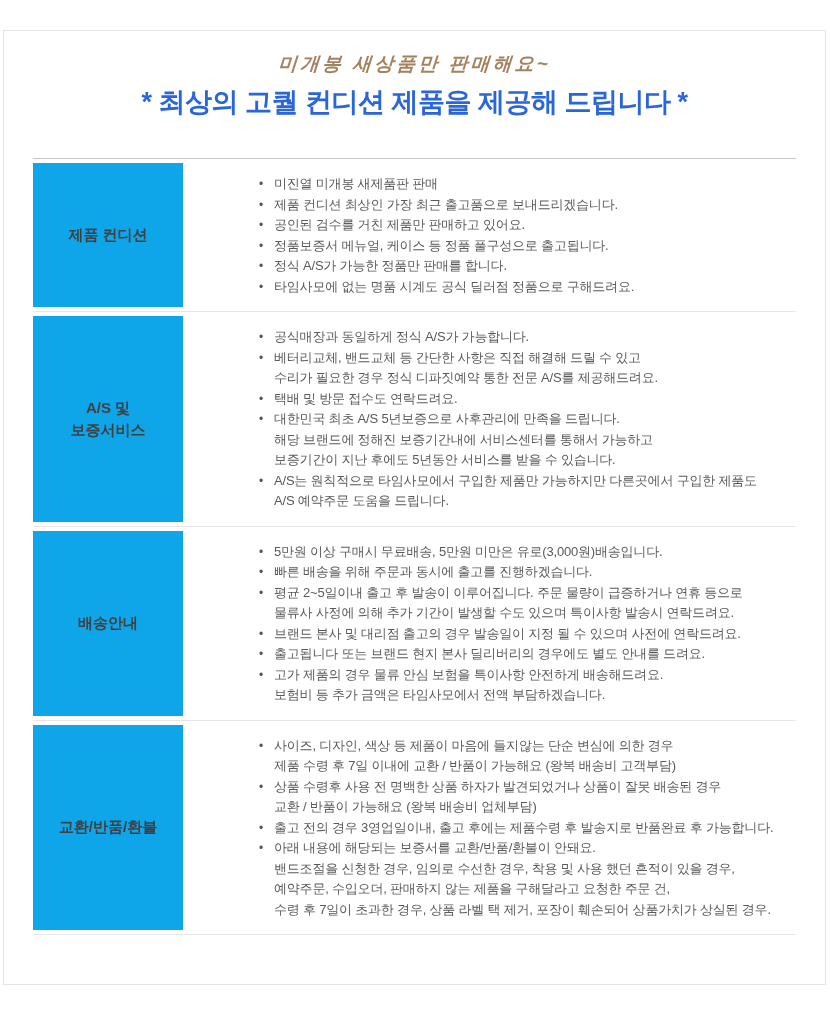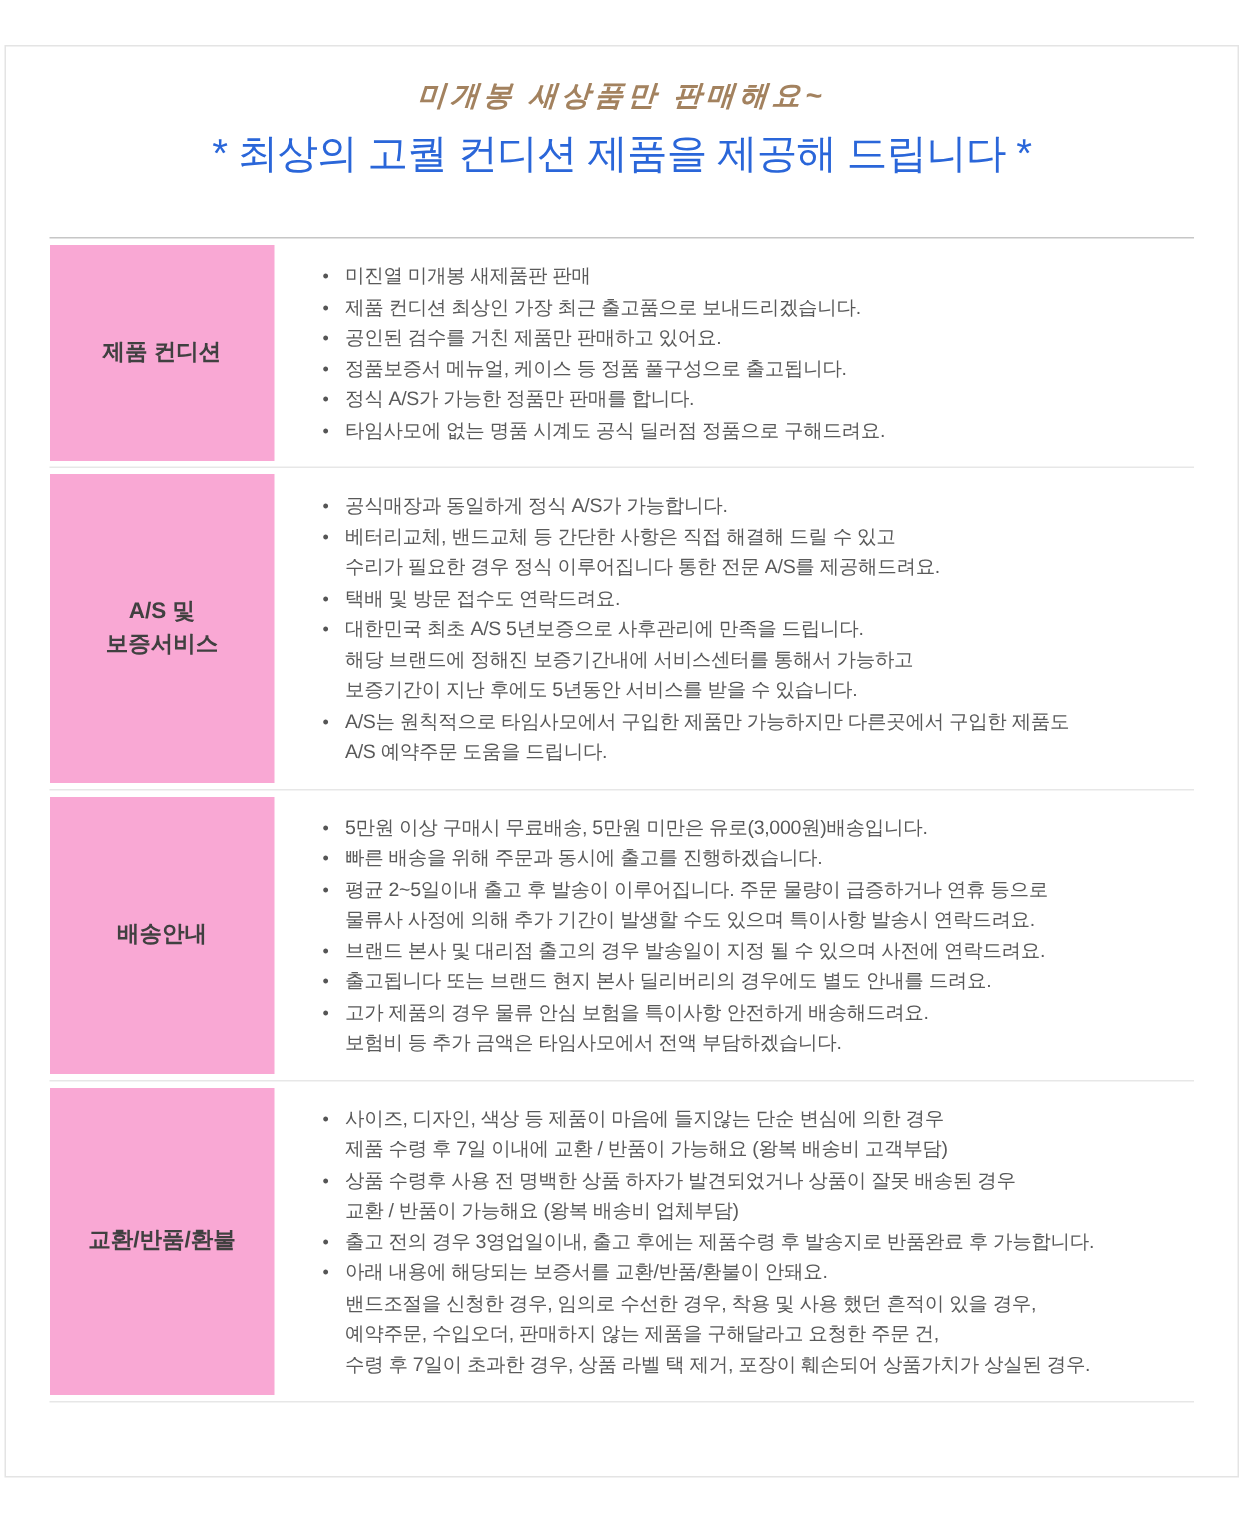--- a/index.html
+++ b/index.html
@@ -21,51 +21,52 @@
     font-size: 19px;
     font-style: italic;
     font-weight: 600;
     letter-spacing: 3px;
     color: #a3825f;
     transform: skewX(-4deg);
   }
   .title {
     margin-top: 7px;
     font-size: 27px;
-    font-weight: 400;
+    font-weight: 700;
     letter-spacing: -0.5px;
     color: #2a66d9;
   }
   .info-table {
     margin-top: 38px;
     border-top: 1px solid #c6c6c6;
   }
   .row {
     display: flex;
     border-bottom: 1px solid #e7e7e7;
   }
   .label-cell {
     flex: 0 0 150px;
     display: flex;
     align-items: center;
     justify-content: center;
     text-align: center;
-    background: #f9a8d4;
+    background: #0ea5e9;
     background-clip: padding-box;
     border-top: 4px solid transparent;
     border-bottom: 4px solid transparent;
     font-size: 15px;
     font-weight: 700;
     color: #404040;
     white-space: pre-line;
     line-height: 22px;
   }
   .content-cell {
     flex: 1;
     padding: 15px 8px 14px 32px;
+    margin-left: 44px;
   }
   .bullet-list { list-style: none; }
   .bullet-item { position: relative; padding-left: 15px; }
   .bullet-item::before {
     content: "\2022";
     position: absolute;
     left: 0; top: 0;
     font-size: 12px;
     line-height: 20.5px;
     color: #555555;
@@ -123,21 +124,21 @@
     <div class="label-cell">A/S 및
 보증서비스</div>
     <div class="content-cell">
       <ul class="bullet-list">
   <li class="bullet-item">
                 <div class="line first">공식매장과 동일하게 정식 A/S가 가능합니다.</div>
               </li>
 
   <li class="bullet-item">
                 <div class="line first">베터리교체, 밴드교체 등 간단한 사항은 직접 해결해 드릴 수 있고</div>
-                <div class="line">수리가 필요한 경우 정식 이루어집니다 통한 전문 A/S를 제공해드려요.</div>
+                <div class="line">수리가 필요한 경우 정식 디파짓예약 통한 전문 A/S를 제공해드려요.</div>
               </li>
 
 
   <li class="bullet-item">
                 <div class="line first">택배 및 방문 접수도 연락드려요.</div>
               </li>
 
   <li class="bullet-item">
                 <div class="line first">대한민국 최초 A/S 5년보증으로 사후관리에 만족을 드립니다.</div>
                 <div class="line">해당 브랜드에 정해진 보증기간내에 서비스센터를 통해서 가능하고</div>

